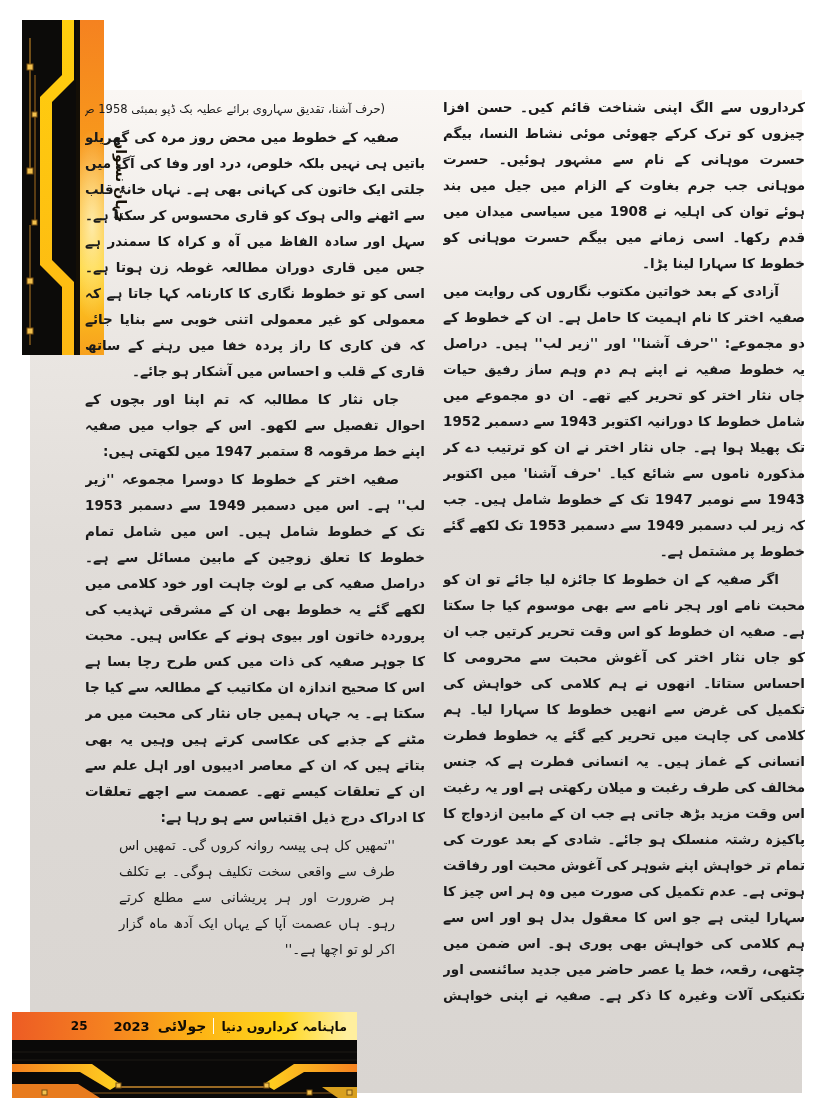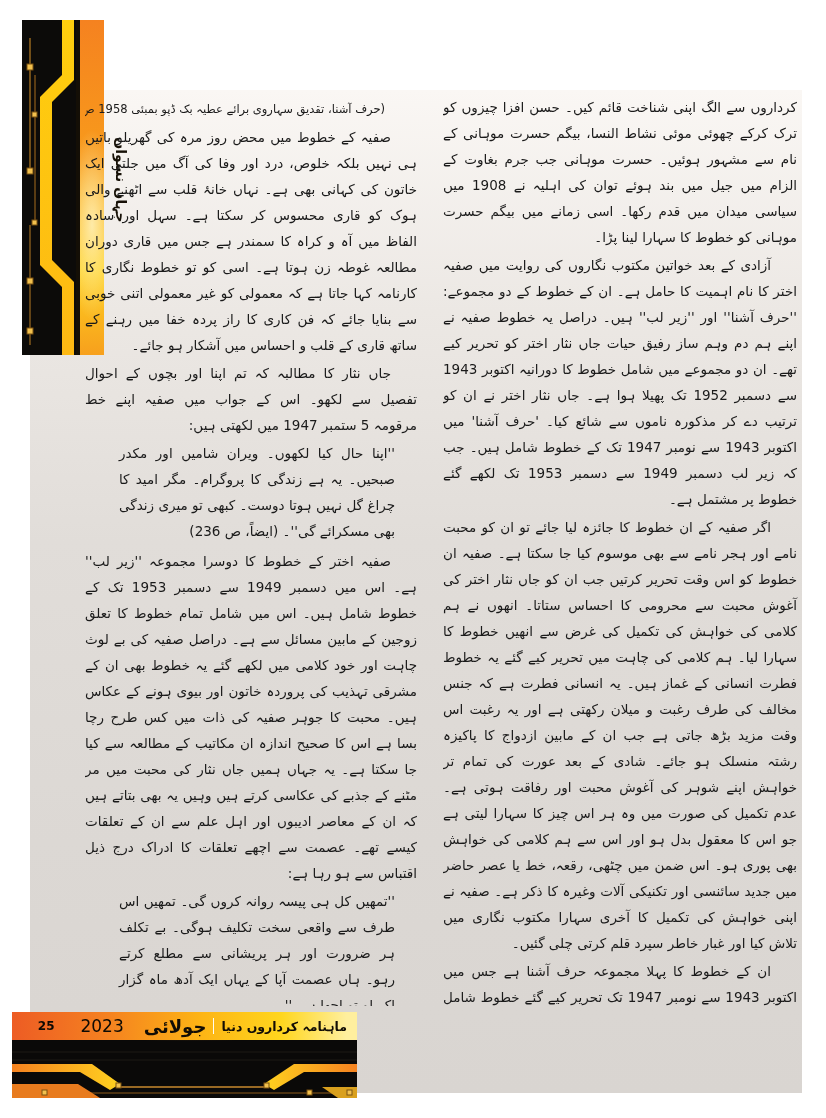--- a/index.html
+++ b/index.html
@@ -25,40 +25,40 @@
     letter-spacing:0.5px;direction:rtl;
   }
 
   
   .col{
     position:absolute;direction:rtl;text-align:justify;
     font-size:13.5px;line-height:26px;overflow:hidden;
   }
   .col-first{left:443px;top:94px;width:362px;height:916px;}   
   .col-second{left:85px;top:98px;width:340px;height:908px;}
-  .para{margin:0 8px 2px 0;text-indent:26px;}
+  .para{margin:0 0 2px 0;text-indent:26px;font-weight:bold;}
   .para.noindent{text-indent:0;}
   .quote{margin:2px 30px 4px 34px;}
   .quote.centered{text-align:center;margin:0 18px 2px 18px;}
   .citation{
     font-size:11.5px;line-height:22px;text-align:right;
     margin:0 40px 4px 0;white-space:nowrap;overflow:hidden;
   }
 
   
   .footer-bar{
     position:absolute;left:12px;top:1012px;width:345px;height:28px;
     background:linear-gradient(90deg,#ed5c24 0%,#f58220 28%,#fdb515 55%,#ffd61e 78%,#ffef9e 97%);
     display:flex;flex-direction:row;align-items:center;direction:rtl;
     padding:0;box-sizing:border-box;
   }
   .footer-bar .ftitle{font-size:12.5px;font-weight:bold;color:#120d05;margin-right:10px;white-space:nowrap;}
   .footer-bar .fsep{width:1px;height:16px;background:#fffdf2;margin:0 7px;}
-  .footer-bar .fmonth{font-size:18px;font-weight:bold;color:#120d05;white-space:nowrap;}
-  .footer-bar .fyear{font-size:17px;font-weight:normal;color:#0d0a04;margin-right:20px;direction:ltr;}
+  .footer-bar .fmonth{font-size:14px;font-weight:bold;color:#120d05;white-space:nowrap;}
+  .footer-bar .fyear{font-size:13px;font-weight:bold;color:#0d0a04;margin-right:8px;direction:ltr;}
   .footer-bar .fpage{font-size:12px;font-weight:bold;color:#0d0a04;margin-right:26px;direction:ltr;}
   .footer-circuit{position:absolute;left:12px;top:1040px;width:345px;height:58px;}
 </style>
 </head>
 <body>
 
 <div class="stage">
 
   <div class="page-panel"></div>
 
@@ -104,22 +104,21 @@
     <p class="para noindent">کرداروں سے الگ اپنی شناخت قائم کیں۔ حسن افزا چیزوں کو ترک کرکے چھوئی موئی نشاط النسا، بیگم حسرت موہانی کے نام سے مشہور ہوئیں۔ حسرت موہانی جب جرم بغاوت کے الزام میں جیل میں بند ہوئے توان کی اہلیہ نے 1908 میں سیاسی میدان میں قدم رکھا۔ اسی زمانے میں بیگم حسرت موہانی کو خطوط کا سہارا لینا پڑا۔</p>
     <p class="para">آزادی کے بعد خواتین مکتوب نگاروں کی روایت میں صفیہ اختر کا نام اہمیت کا حامل ہے۔ ان کے خطوط کے دو مجموعے: ''حرف آشنا'' اور ''زیر لب'' ہیں۔ دراصل یہ خطوط صفیہ نے اپنے ہم دم وہم ساز رفیق حیات جاں نثار اختر کو تحریر کیے تھے۔ ان دو مجموعے میں شامل خطوط کا دورانیہ اکتوبر 1943 سے دسمبر 1952 تک پھیلا ہوا ہے۔ جاں نثار اختر نے ان کو ترتیب دے کر مذکورہ ناموں سے شائع کیا۔ 'حرف آشنا' میں اکتوبر 1943 سے نومبر 1947 تک کے خطوط شامل ہیں۔ جب کہ زیر لب دسمبر 1949 سے دسمبر 1953 تک لکھے گئے خطوط پر مشتمل ہے۔</p>
     <p class="para">اگر صفیہ کے ان خطوط کا جائزہ لیا جائے تو ان کو محبت نامے اور ہجر نامے سے بھی موسوم کیا جا سکتا ہے۔ صفیہ ان خطوط کو اس وقت تحریر کرتیں جب ان کو جاں نثار اختر کی آغوش محبت سے محرومی کا احساس ستاتا۔ انھوں نے ہم کلامی کی خواہش کی تکمیل کی غرض سے انھیں خطوط کا سہارا لیا۔ ہم کلامی کی چاہت میں تحریر کیے گئے یہ خطوط فطرت انسانی کے غماز ہیں۔ یہ انسانی فطرت ہے کہ جنس مخالف کی طرف رغبت و میلان رکھتی ہے اور یہ رغبت اس وقت مزید بڑھ جاتی ہے جب ان کے مابین ازدواج کا پاکیزہ رشتہ منسلک ہو جائے۔ شادی کے بعد عورت کی تمام تر خواہش اپنے شوہر کی آغوش محبت اور رفاقت ہوتی ہے۔ عدم تکمیل کی صورت میں وہ ہر اس چیز کا سہارا لیتی ہے جو اس کا معقول بدل ہو اور اس سے ہم کلامی کی خواہش بھی پوری ہو۔ اس ضمن میں چٹھی، رقعہ، خط یا عصر حاضر میں جدید سائنسی اور تکنیکی آلات وغیرہ کا ذکر ہے۔ صفیہ نے اپنی خواہش کی تکمیل کا آخری سہارا مکتوب نگاری میں تلاش کیا اور غبار خاطر سپرد قلم کرتی چلی گئیں۔</p>
     <p class="para">ان کے خطوط کا پہلا مجموعہ حرف آشنا ہے جس میں اکتوبر 1943 سے نومبر 1947 تک تحریر کیے گئے خطوط شامل ہیں۔ ان خطوط میں خانگی مسائل، بچوں کی بیماری اور ان کی شرارتیں، خاص طور پر ہجر کی تڑپ، تنہائی کا کرب اور وصال یار کی خواہش وغیرہ کا بیان ہے۔ خط کا اقتباس ملاحظہ ہو:</p>
 
   </div>
 
   <div class="col col-second">
     <p class="citation">(حرف آشنا، تقدیق سہاروی برائے عطیہ بک ڈپو بمبئی 1958 ص 230)</p>
     <p class="para">صفیہ کے خطوط میں محض روز مرہ کی گھریلو باتیں ہی نہیں بلکہ خلوص، درد اور وفا کی آگ میں جلتی ایک خاتون کی کہانی بھی ہے۔ نہاں خانۂ قلب سے اٹھنے والی ہوک کو قاری محسوس کر سکتا ہے۔ سہل اور سادہ الفاظ میں آہ و کراہ کا سمندر ہے جس میں قاری دوران مطالعہ غوطہ زن ہوتا ہے۔ اسی کو تو خطوط نگاری کا کارنامہ کہا جاتا ہے کہ معمولی کو غیر معمولی اتنی خوبی سے بنایا جائے کہ فن کاری کا راز پردہ خفا میں رہنے کے ساتھ قاری کے قلب و احساس میں آشکار ہو جائے۔</p>
-    <p class="para">جاں نثار کا مطالبہ کہ تم اپنا اور بچوں کے احوال تفصیل سے لکھو۔ اس کے جواب میں صفیہ اپنے خط مرقومہ 5 ستمبر 1947 میں لکھتی ہیں:</p>
-    <p class="quote">''اپنا حال کیا لکھوں۔ ویران شامیں اور مکدر صبحیں۔ یہ ہے زندگی کا پروگرام۔ مگر امید کا چراغ گل نہیں ہوتا دوست۔ کبھی تو میری زندگی بھی مسکرائے گی''۔ (ایضاً، ص 236)</p>
+    <p class="para">جاں نثار کا مطالبہ کہ تم اپنا اور بچوں کے احوال تفصیل سے لکھو۔ اس کے جواب میں صفیہ اپنے خط مرقومہ 8 ستمبر 1947 میں لکھتی ہیں:</p>
     <p class="para">صفیہ اختر کے خطوط کا دوسرا مجموعہ ''زیر لب'' ہے۔ اس میں دسمبر 1949 سے دسمبر 1953 تک کے خطوط شامل ہیں۔ اس میں شامل تمام خطوط کا تعلق زوجین کے مابین مسائل سے ہے۔ دراصل صفیہ کی بے لوث چاہت اور خود کلامی میں لکھے گئے یہ خطوط بھی ان کے مشرقی تہذیب کی پروردہ خاتون اور بیوی ہونے کے عکاس ہیں۔ محبت کا جوہر صفیہ کی ذات میں کس طرح رچا بسا ہے اس کا صحیح اندازہ ان مکاتیب کے مطالعہ سے کیا جا سکتا ہے۔ یہ جہاں ہمیں جاں نثار کی محبت میں مر مٹنے کے جذبے کی عکاسی کرتے ہیں وہیں یہ بھی بتاتے ہیں کہ ان کے معاصر ادیبوں اور اہل علم سے ان کے تعلقات کیسے تھے۔ عصمت سے اچھے تعلقات کا ادراک درج ذیل اقتباس سے ہو رہا ہے:</p>
     <p class="quote">''تمھیں کل ہی پیسہ روانہ کروں گی۔ تمھیں اس طرف سے واقعی سخت تکلیف ہوگی۔ بے تکلف ہر ضرورت اور ہر پریشانی سے مطلع کرتے رہو۔ ہاں عصمت آپا کے یہاں ایک آدھ ماہ گزار اکر لو تو اچھا ہے۔''</p>
 
   </div>
 
   <div class="footer-bar">
     <span class="ftitle">ماہنامہ کرداروں دنیا</span>
     <span class="fsep"></span>
     <span class="fmonth">جولائی</span>
     <span class="fyear">2023</span>

